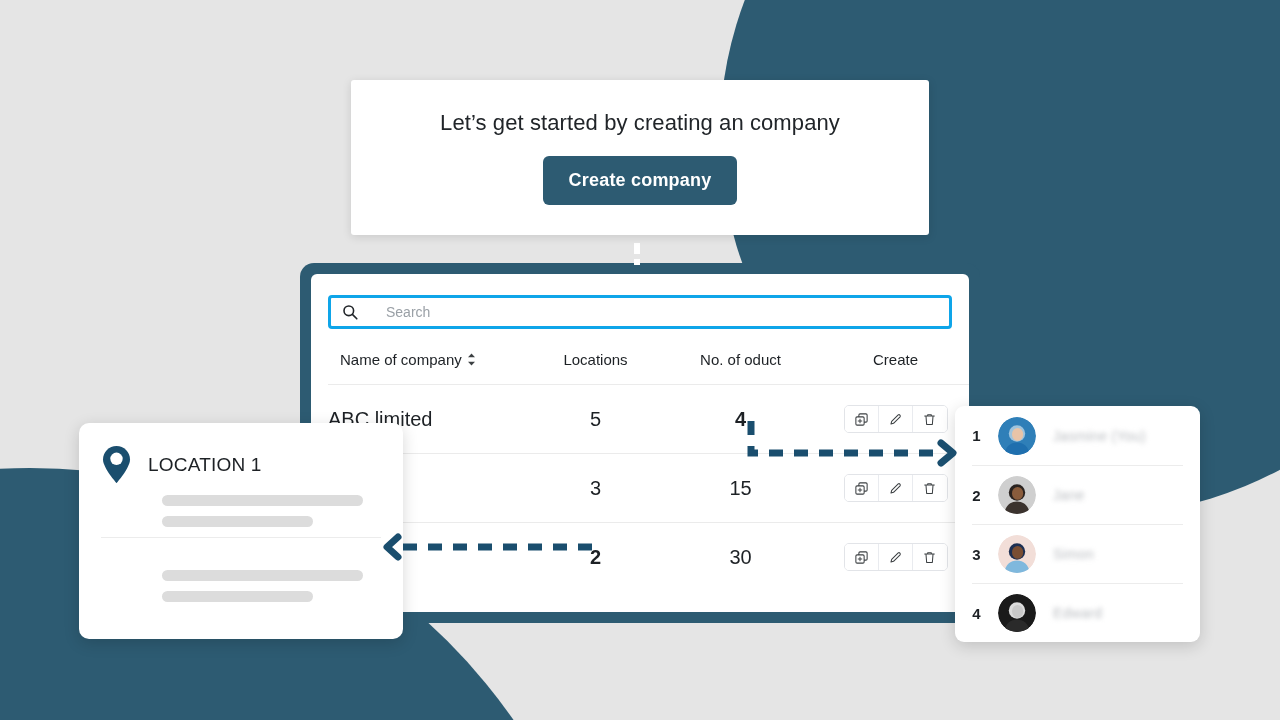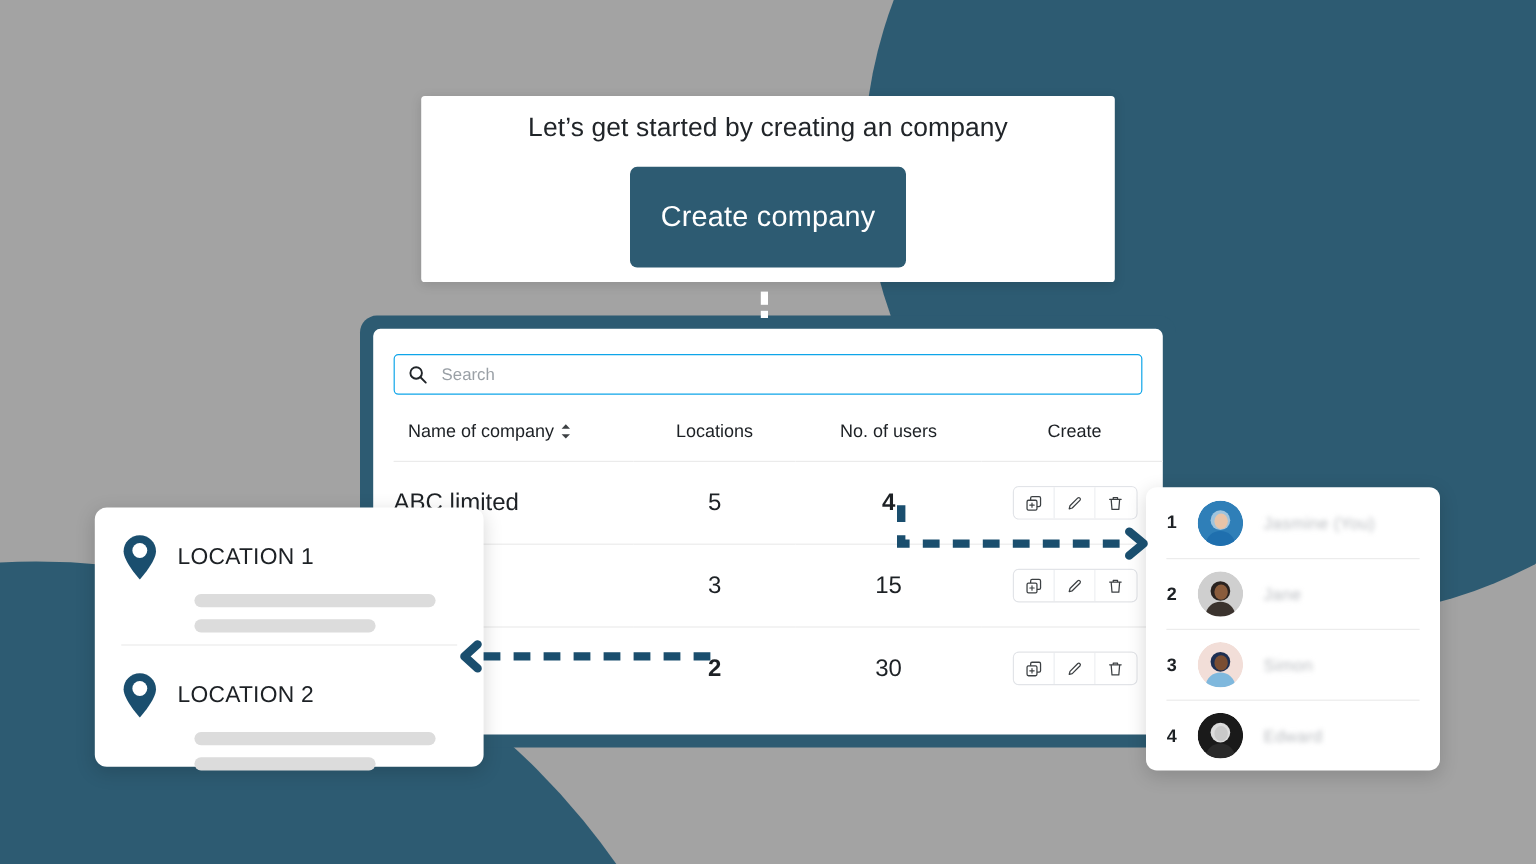--- a/index.html
+++ b/index.html
@@ -4,21 +4,21 @@
 <style>
   * { box-sizing: border-box; margin: 0; padding: 0; }
   html, body {
     width: 1280px; height: 720px;
     overflow: hidden;
     font-family: "Liberation Sans", sans-serif;
   }
   #stage {
     position: relative;
     width: 1280px; height: 720px;
-    background: #a3a3a3;
+    background: #e5e5e5;
     overflow: hidden;
   }
 
   
   .blob { position: absolute; border-radius: 50%; background: #2d5b72; }
   #blob-top-right {
     width: 760px; height: 760px;
     right: -200px; top: -245px;
   }
   #blob-bottom-left {
@@ -45,24 +45,24 @@
     font-size: 22px;
     color: #212529;
     letter-spacing: .1px;
     font-weight: 400;
   }
   #create-company-button {
     background: #2d5b72;
     color: #ffffff;
     border: none;
     border-radius: 6px;
-    font-size: 24px;
-    font-weight: 400;
+    font-size: 18px;
+    font-weight: 700;
     font-family: "Liberation Sans", sans-serif;
-    padding: 28px 26px;
+    padding: 14px 26px;
     cursor: pointer;
     letter-spacing: .2px;
   }
 
   
   #hero-connector {
     position: absolute;
     left: 634px; top: 243px;
     width: 6px; height: 24px;
     z-index: 35;
@@ -92,23 +92,23 @@
     background: #ffffff;
     border-radius: 6px 6px 0 0;
     padding: 21px 17px 0 17px;
     overflow: hidden;
   }
 
   
   #search-box {
     display: flex;
     align-items: center;
-    gap: 12px;
+    gap: 28px;
     height: 34px;
-    border: 1px solid #0ea5e9;
+    border: 3px solid #0ea5e9;
     border-radius: 4px;
     padding: 0 11px;
     background: #fff;
   }
   #search-icon { flex: 0 0 auto; display: block; }
   #search-input {
     border: none;
     outline: none;
     flex: 1 1 auto;
     font-size: 14px;
@@ -272,21 +272,21 @@
             <th class="col-name">
               <span class="th-sortable">
                 <span>Name of company</span>
                 <svg width="9" height="13" viewBox="0 0 9 13">
                   <path d="M4.5 0.5 L8 4.2 L1 4.2 Z" fill="#3c4043"></path>
                   <path d="M4.5 12.5 L8 8.8 L1 8.8 Z" fill="#3c4043"></path>
                 </svg>
               </span>
             </th>
             <th class="col-loc">Locations</th>
-            <th class="col-users">No. of users</th>
+            <th class="col-users">No. of oduct</th>
             <th class="col-action">Create</th>
           </tr>
         </thead>
         <tbody id="table-body">
             <tr>
               <td class="col-name">ABC limited</td>
               <td class="col-loc">5</td>
               <td class="col-users highlight-num">4</td>
               <td class="col-action"><div class="action-group">
                   <button>
@@ -382,27 +382,20 @@
           <path d="M15.5 1 C8 1 2 7 2 14.4 C2 23 15.5 38 15.5 38 C15.5 38 29 23 29 14.4 C29 7 23 1 15.5 1 Z" fill="#1a4e6e"></path>
           <circle cx="15.5" cy="13.8" r="6.2" fill="#ffffff"></circle>
         </svg>
         <span class="location-title">LOCATION 1</span>
       </div>
       <div class="skeleton w-long"></div>
       <div class="skeleton w-short"></div>
     </div>
 
     <div class="location-row">
-      <div class="location-head">
-        <svg width="31" height="40" viewBox="0 0 31 40">
-          <path d="M15.5 1 C8 1 2 7 2 14.4 C2 23 15.5 38 15.5 38 C15.5 38 29 23 29 14.4 C29 7 23 1 15.5 1 Z" fill="#1a4e6e"></path>
-          <circle cx="15.5" cy="13.8" r="6.2" fill="#ffffff"></circle>
-        </svg>
-        <span class="location-title">LOCATION 2</span>
-      </div>
       <div class="skeleton w-long"></div>
       <div class="skeleton w-short"></div>
     </div>
 
   </div>
 
   <div id="users-card">
       <div class="user-row">
         <div class="user-rank">1</div>
         <div class="avatar"><svg width="38" height="38" viewBox="0 0 38 38">

